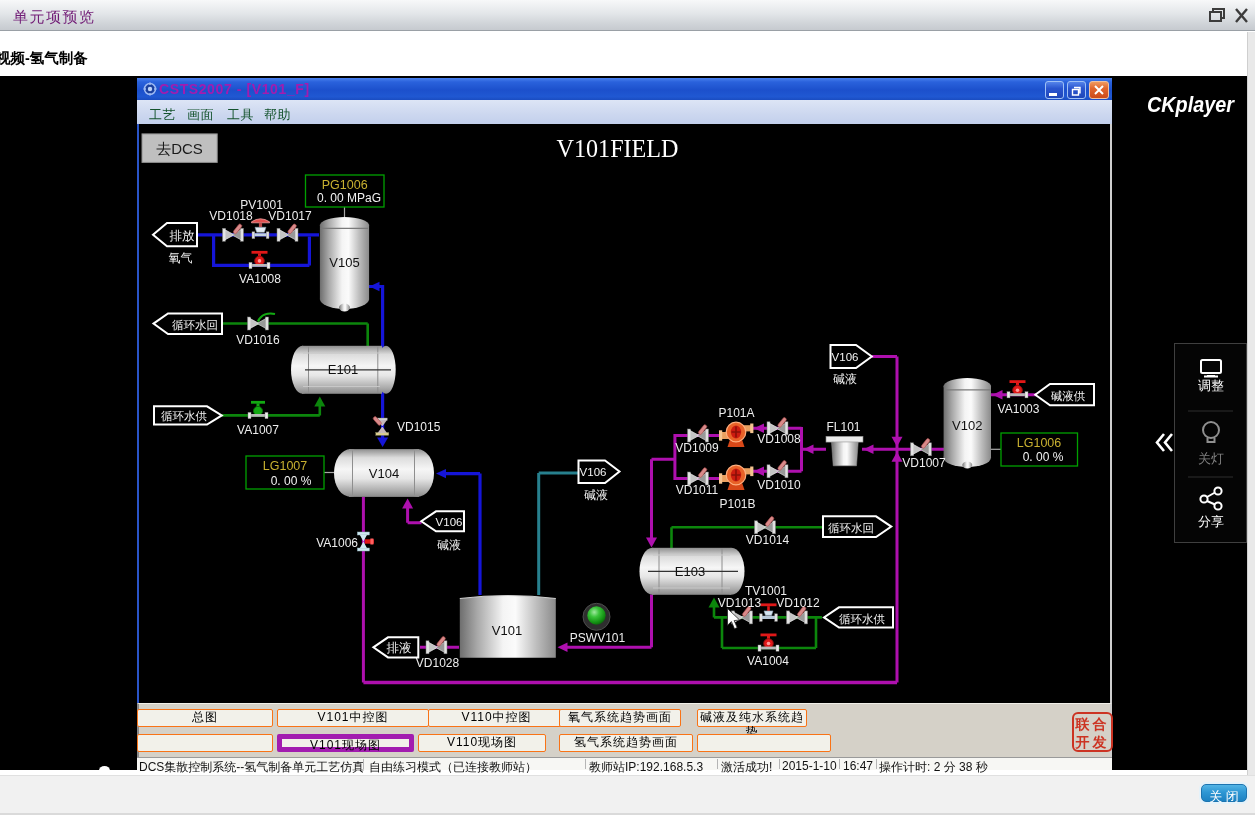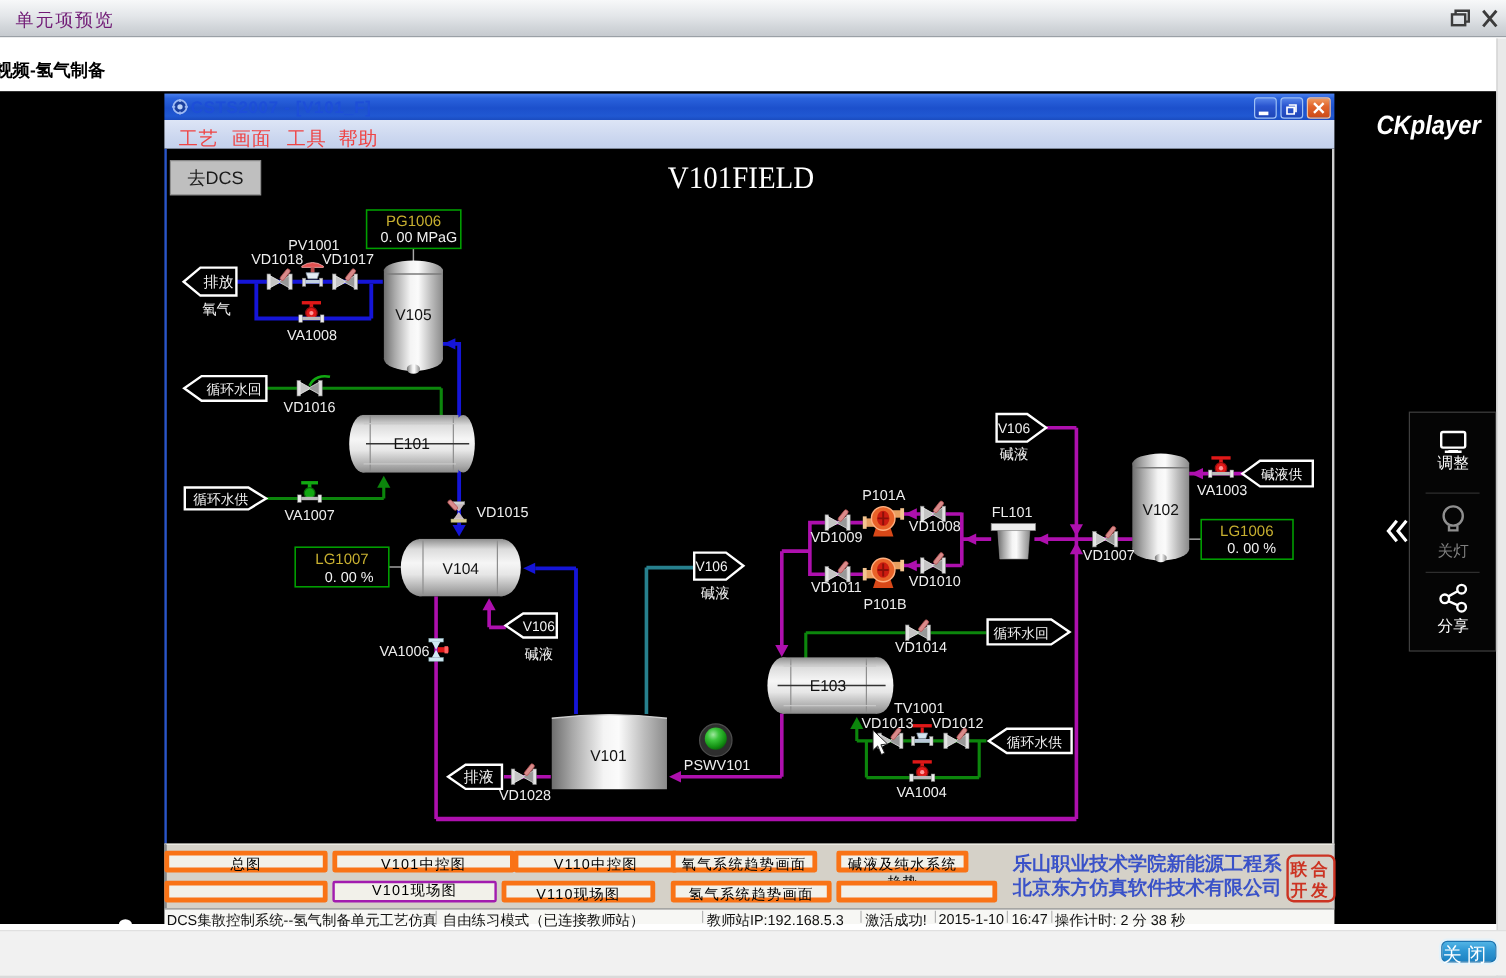--- a/index.html
+++ b/index.html
@@ -1,18 +1,18 @@
 <!DOCTYPE html>
 <html><head><meta charset="utf-8">
 <style>
 *{margin:0;padding:0;box-sizing:border-box}
 html,body{width:1255px;height:815px;overflow:hidden}
 body{font-family:"Liberation Sans",sans-serif;background:#fff;position:relative}
 .abs{position:absolute}
-.btn{height:18px;background:#f2f1ea;border:4px solid #f97316;border-radius:2px;font-size:12px;color:#000;text-align:center;line-height:15px;letter-spacing:1px}
+.btn{height:18px;background:#f2f1ea;border:1px solid #f97316;border-radius:2px;font-size:12px;color:#000;text-align:center;line-height:15px;letter-spacing:1px}
 .st{font-size:12px;color:#111;white-space:nowrap;letter-spacing:0}
 .sd{top:681px;width:1px;height:10px;background:#b5b5b5}
 </style></head>
 <body>
 
 <div class="abs" style="left:0;top:0;width:1255px;height:31px;background:linear-gradient(180deg,#f7f8f9 0%,#e3e6e9 45%,#d2d6da 75%,#c6cacf 100%);border-bottom:1px solid #9aa0a6"></div>
 <div class="abs" style="left:13px;top:8px;font-size:15px;color:#701a75;letter-spacing:1.5px">单元项预览</div>
 <svg class="abs" style="left:1205px;top:7px" width="46" height="18" viewBox="0 0 46 18">
  <g stroke="#3c3c3c" stroke-width="2" fill="none">
   <rect x="5" y="5" width="11" height="9"></rect>
@@ -55,51 +55,51 @@
   <path d="M9 2 L2 10.5 L9 19 M17 2 L10 10.5 L17 19"></path>
  </g>
 </svg>
 
 <div class="abs" style="left:1247px;top:32px;width:8px;height:783px;background:#e9e9e9;border-left:1px solid #cfcfcf"></div>
 
 <div class="abs" style="left:0;top:770px;width:1247px;height:5px;background:#fff"></div>
 <div class="abs" style="left:99px;top:766px;width:11px;height:9px;background:#fff;border-radius:50%"></div>
 <div class="abs" style="left:0;top:775px;width:1255px;height:38px;background:#f1f1f1;border-top:1px solid #e0e0e0"></div>
 <div class="abs" style="left:0;top:813px;width:1255px;height:2px;background:#dadada"></div>
-<div class="abs" style="left:1201px;top:784px;width:46px;height:18px;border-radius:5px;background:linear-gradient(180deg,#52b4e5 0%,#2e97d4 45%,#1d82c2 100%);border:1px solid #1c74b0;box-shadow:0 0 0 2px #e4f2fa;color:#fff;font-size:16px;line-height:24px">关 闭</div>
+<div class="abs" style="left:1201px;top:784px;width:46px;height:18px;border-radius:5px;background:linear-gradient(180deg,#52b4e5 0%,#2e97d4 45%,#1d82c2 100%);border:1px solid #1c74b0;box-shadow:0 0 0 2px #e4f2fa;color:#fff;font-size:13px;text-align:center;line-height:24px">关 闭</div>
 
 <div class="abs" style="left:137px;top:78px;width:975px;height:692px">
 
   <div class="abs" style="left:0;top:0;width:975px;height:22px;background:linear-gradient(180deg,#4a80ee 0%,#2a62dc 18%,#1c50cc 55%,#2058d2 85%,#1a4cc0 100%)"></div>
   <svg class="abs" style="left:6px;top:4px" width="14" height="14" viewBox="0 0 14 14">
     <circle cx="7" cy="7" r="5.5" fill="#1a3f9e" stroke="#9db9f2" stroke-width="1.5"></circle>
     <circle cx="7" cy="7" r="2.2" fill="#bcd2f8"></circle>
     <g stroke="#9db9f2" stroke-width="1.4">
         <path d="M7 0.5 V3 M7 11 V13.5 M0.5 7 H3 M11 7 H13.5"></path>
       </g>
   </svg>
-  <div class="abs" style="left:22px;top:3px;font-size:14px;font-weight:bold;color:#1d4ed8;letter-spacing:0.6px">CSTS2007 - [V101_F]</div>
+  <div class="abs" style="left:22px;top:3px;font-size:14px;font-weight:bold;color:#a21caf;letter-spacing:0.6px">CSTS2007 - [V101_F]</div>
   <div class="abs" style="left:908px;top:2.5px;width:19px;height:18px;border-radius:3px;background:linear-gradient(180deg,#5584ea,#2a55cf 40%,#1f46b8);border:1px solid #9fc0f5">
       <div class="abs" style="left:3px;top:11px;width:8px;height:3px;background:#fff"></div>
     </div>
   <div class="abs" style="left:930px;top:2.5px;width:19px;height:18px;border-radius:3px;background:linear-gradient(180deg,#5584ea,#2a55cf 40%,#1f46b8);border:1px solid #9fc0f5">
     <svg width="17" height="16" viewBox="0 0 17 16">
         <g fill="none" stroke="#fff" stroke-width="1.4">
           <path d="M6 5.5 H12 V11.5 M4.5 7.5 H10.5 V13 H4.5 Z"></path>
         </g>
       </svg>
   </div>
   <div class="abs" style="left:952px;top:2.5px;width:20px;height:18px;border-radius:3px;background:linear-gradient(180deg,#f09a60,#e2662e 40%,#cc4a18);border:1px solid #f0c0a0">
     <svg width="18" height="16" viewBox="0 0 18 16">
         <path d="M5 4 L13 12 M13 4 L5 12" stroke="#fff" stroke-width="2" fill="none"></path>
       </svg>
   </div>
 
   <div class="abs" style="left:0;top:22px;width:975px;height:24px;background:linear-gradient(180deg,#dde5f6 0%,#ccd7ef 60%,#c3d0ec 100%)"></div>
-  <div class="abs" style="left:12px;top:28px;font-size:16px;color:#ef4444;letter-spacing:0.5px"><span>工艺</span><span style="margin-left:11px">画面</span><span style="margin-left:13px">工具</span><span style="margin-left:10px">帮助</span></div>
+  <div class="abs" style="left:12px;top:28px;font-size:13px;color:#14532d;letter-spacing:0.5px"><span>工艺</span><span style="margin-left:11px">画面</span><span style="margin-left:13px">工具</span><span style="margin-left:10px">帮助</span></div>
 
   <div class="abs" style="left:0;top:46px;width:975px;height:579px;background:#000;border-left:2px solid #2a55c8;border-right:2px solid #cfcfcf">
   <svg class="abs" style="left:0;top:0" width="971" height="579" viewBox="139 124 971 579" font-family="Liberation Sans, sans-serif">
 <defs>
 <linearGradient id="gV" x1="0" y1="0" x2="1" y2="0">
  <stop offset="0" stop-color="#6e6e6e"></stop>
             <stop offset=".18" stop-color="#a8a8a8"></stop>
             <stop offset=".45" stop-color="#f4f4f4"></stop>
             <stop offset=".58" stop-color="#fbfbfb"></stop>
             <stop offset=".8" stop-color="#bdbdbd"></stop>
@@ -407,25 +407,24 @@
 
   </div>
 
   <div class="abs" style="left:0;top:625px;width:975px;height:54px;background:#d5d1c8;border-left:2px solid #8a8a8a;border-right:2px solid #cfcfcf;border-top:1px solid #f0efe8"></div>
   <div class="abs btn" style="left:0px;top:631px;width:136px">总图</div>
   <div class="abs btn" style="left:140px;top:631px;width:152px">V101中控图</div>
   <div class="abs btn" style="left:291px;top:631px;width:137px">V110中控图</div>
   <div class="abs btn" style="left:422px;top:631px;width:122px">氧气系统趋势画面</div>
   <div class="abs btn" style="left:560px;top:631px;width:110px">碱液及纯水系统趋势</div>
   <div class="abs btn" style="left:0px;top:656px;width:136px">&nbsp;</div>
-  <div class="abs btn" style="left:140px;top:656px;width:137px;border:2px solid #a21caf;line-height:13px">V101现场图</div>
+  <div class="abs btn" style="left:140px;top:656px;width:137px;border:5px solid #a21caf;line-height:13px">V101现场图</div>
   <div class="abs btn" style="left:281px;top:656px;width:128px">V110现场图</div>
   <div class="abs btn" style="left:422px;top:656px;width:134px">氢气系统趋势画面</div>
   <div class="abs btn" style="left:560px;top:656px;width:134px">&nbsp;</div>
-  <div class="abs" style="left:707px;top:633px;width:240px;font-size:16px;font-weight:bold;color:#3a52c8;line-height:19.5px;white-space:nowrap">乐山职业技术学院新能源工程系<br>北京东方仿真软件技术有限公司</div>
   <div class="abs" style="left:935px;top:634px;width:41px;height:40px;border:2px solid #cc3322;border-radius:6px;color:#cc3322;font-size:14px;font-weight:bold;line-height:18px;text-align:center;letter-spacing:3px;padding-top:1px">联合<br>开发</div>
 
   <div class="abs" style="left:0;top:679px;width:975px;height:13px;background:#f7f7f4;border-top:1px solid #9a9a9a;overflow:hidden"></div>
   <div class="abs st" style="left:2px;top:681px">DCS集散控制系统--氢气制备单元工艺仿真</div>
   <div class="abs st" style="left:232px;top:681px">自由练习模式（已连接教师站）</div>
   <div class="abs st" style="left:452px;top:681px">教师站IP:192.168.5.3</div>
   <div class="abs st" style="left:584px;top:681px">激活成功!</div>
   <div class="abs st" style="left:645px;top:681px">2015-1-10</div>
   <div class="abs st" style="left:706px;top:681px">16:47</div>
   <div class="abs st" style="left:742px;top:681px">操作计时: 2 分 38 秒</div>

